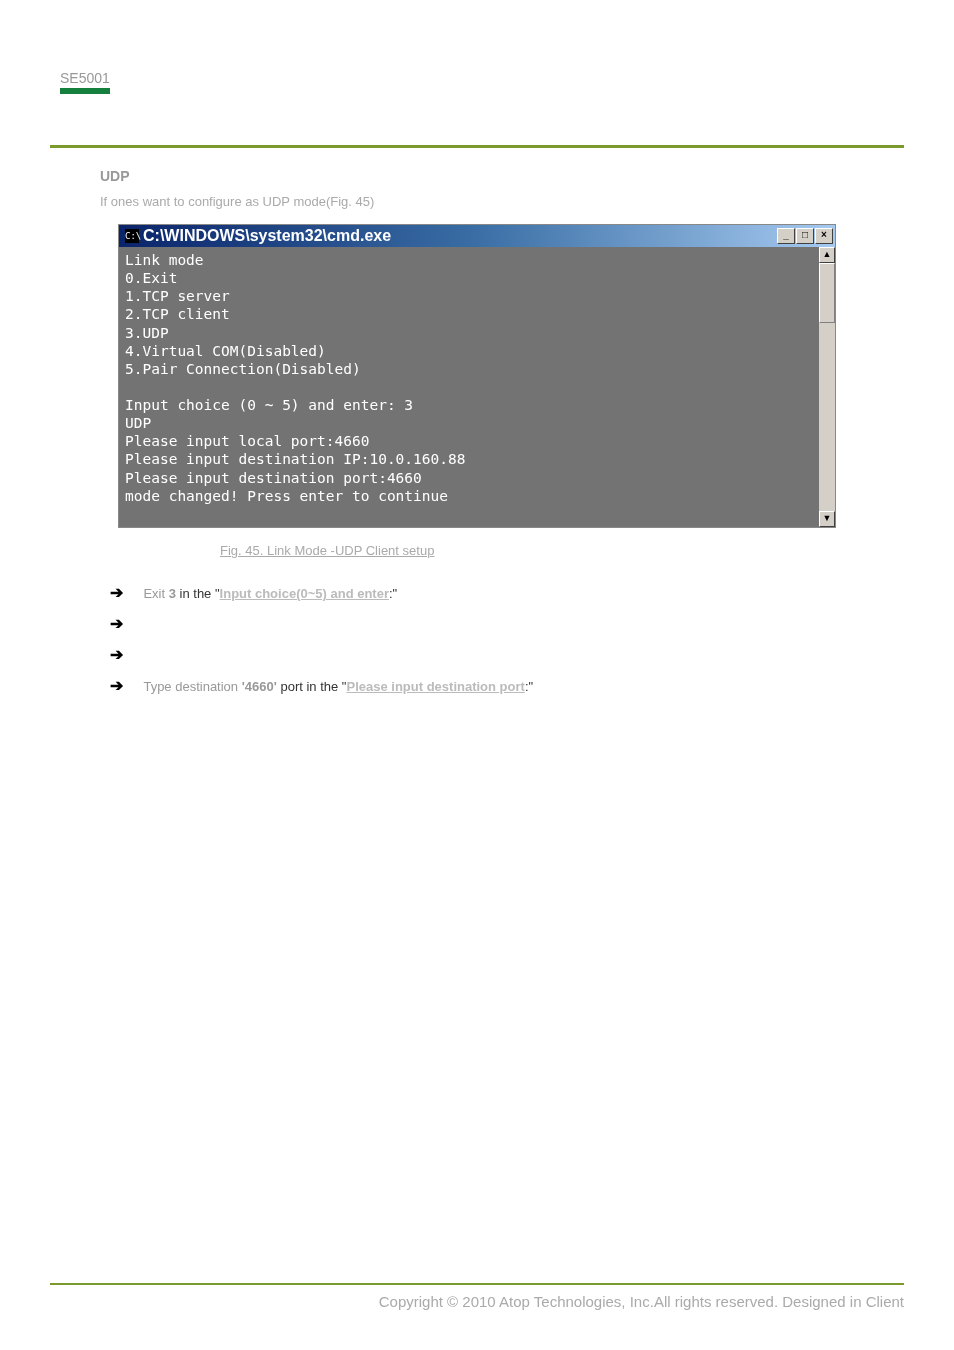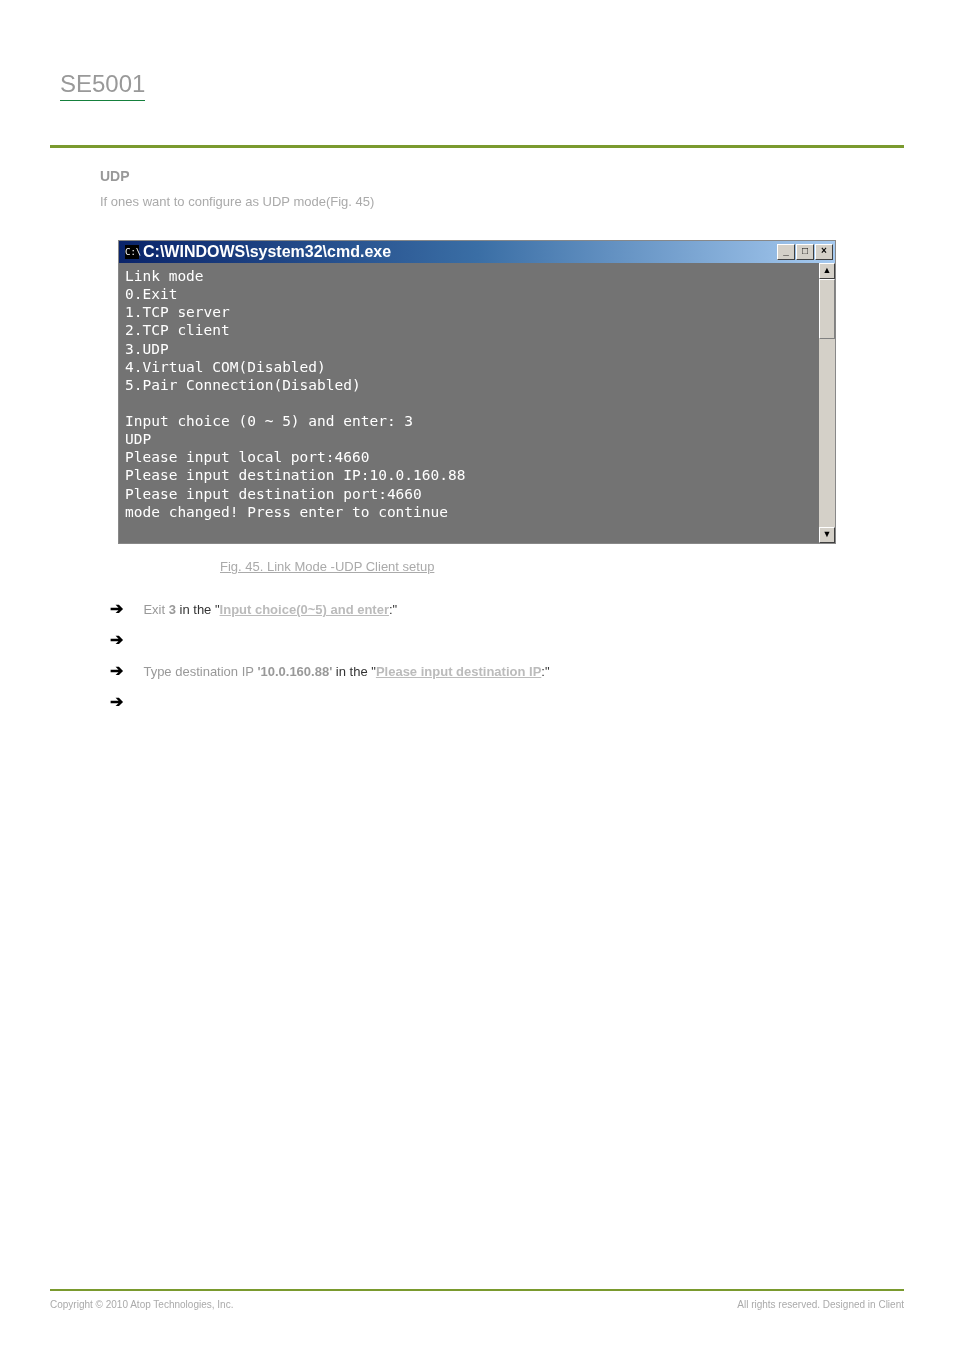--- a/index.html
+++ b/index.html
@@ -17,23 +17,23 @@
   .page {
     padding: 60px 50px 40px 50px;
     position: relative;
     height: 100%;
   }
   .header-section {
     position: relative;
     height: 80px;
   }
   .model-name {
-    font-size: 24px;
+    font-size: 14px;
     color: #999;
-    border-bottom: 1px solid #15803d;
+    border-bottom: 6px solid #15803d;
     display: inline-block;
     padding-bottom: 2px;
     position: absolute;
     left: 10px;
     top: 10px;
   }
   .logo {
     position: absolute;
     right: 0;
     top: -10px;
@@ -67,21 +67,21 @@
   }
   .section-label {
     font-weight: bold;
     color: #999;
     font-size: 14px;
     margin-bottom: 10px;
   }
   .intro-text {
     color: #aaa;
     font-size: 13px;
-    margin-bottom: 31px;
+    margin-bottom: 15px;
   }
   .console-window {
     border: 1px solid #888;
     background: #ece9d8;
     width: 718px;
     margin: 0 auto;
   }
   .title-bar {
     background: linear-gradient(to right, #0a246a, #3a6ea5, #a6caf0);
     height: 22px;
@@ -215,23 +215,23 @@
     left: 50px;
     right: 50px;
   }
   .footer-rule {
     border: none;
     border-top: 2px solid #7a9a2e;
     margin-bottom: 8px;
   }
   .footer-text {
     display: flex;
-    justify-content: space-between;
+    justify-content: flex-end;
     color: #aaa;
-    font-size: 10px;
+    font-size: 15px;
   }
 </style>
 </head>
 <body>
 
 <div class="page">
   <div class="header-section">
     <span class="model-name">SE5001</span>
   </div>
   <hr class="header-rule">
@@ -282,26 +282,26 @@
         <span class="arrow">➔</span>
         <span class="bullet-text">
           <span>Exit </span><b class="light">3</b><span class="q1"> in the "</span><b class="bold-quote">Input choice(0~5) and enter</b><span class="q2">:"</span>
         </span>
       </div>
       <div class="bullet-item">
         <span class="arrow">➔</span>
       </div>
       <div class="bullet-item">
         <span class="arrow">➔</span>
-        <span class="bullet-text">
-          <span>Type destination IP</span> <b class="light">'10.0.160.88'</b> <span class="q1">in the "</span><b class="bold-quote">Please input destination IP</b><span class="q2">:"</span>
-        </span>
       </div>
       <div class="bullet-item">
         <span class="arrow">➔</span>
+        <span class="bullet-text">
+          <span>Type destination</span><b class="light"> '4660' </b><span class="q1">port in the "</span><b class="bold-quote">Please input destination port</b><span class="q2">:"</span>
+        </span>
       </div>
     </div>
   </div>
 
   <div class="footer">
     <hr class="footer-rule">
     <div class="footer-text">
       <span>Copyright © 2010 Atop Technologies, Inc.</span>
       <span>All rights reserved. Designed in Client</span>
     </div>

